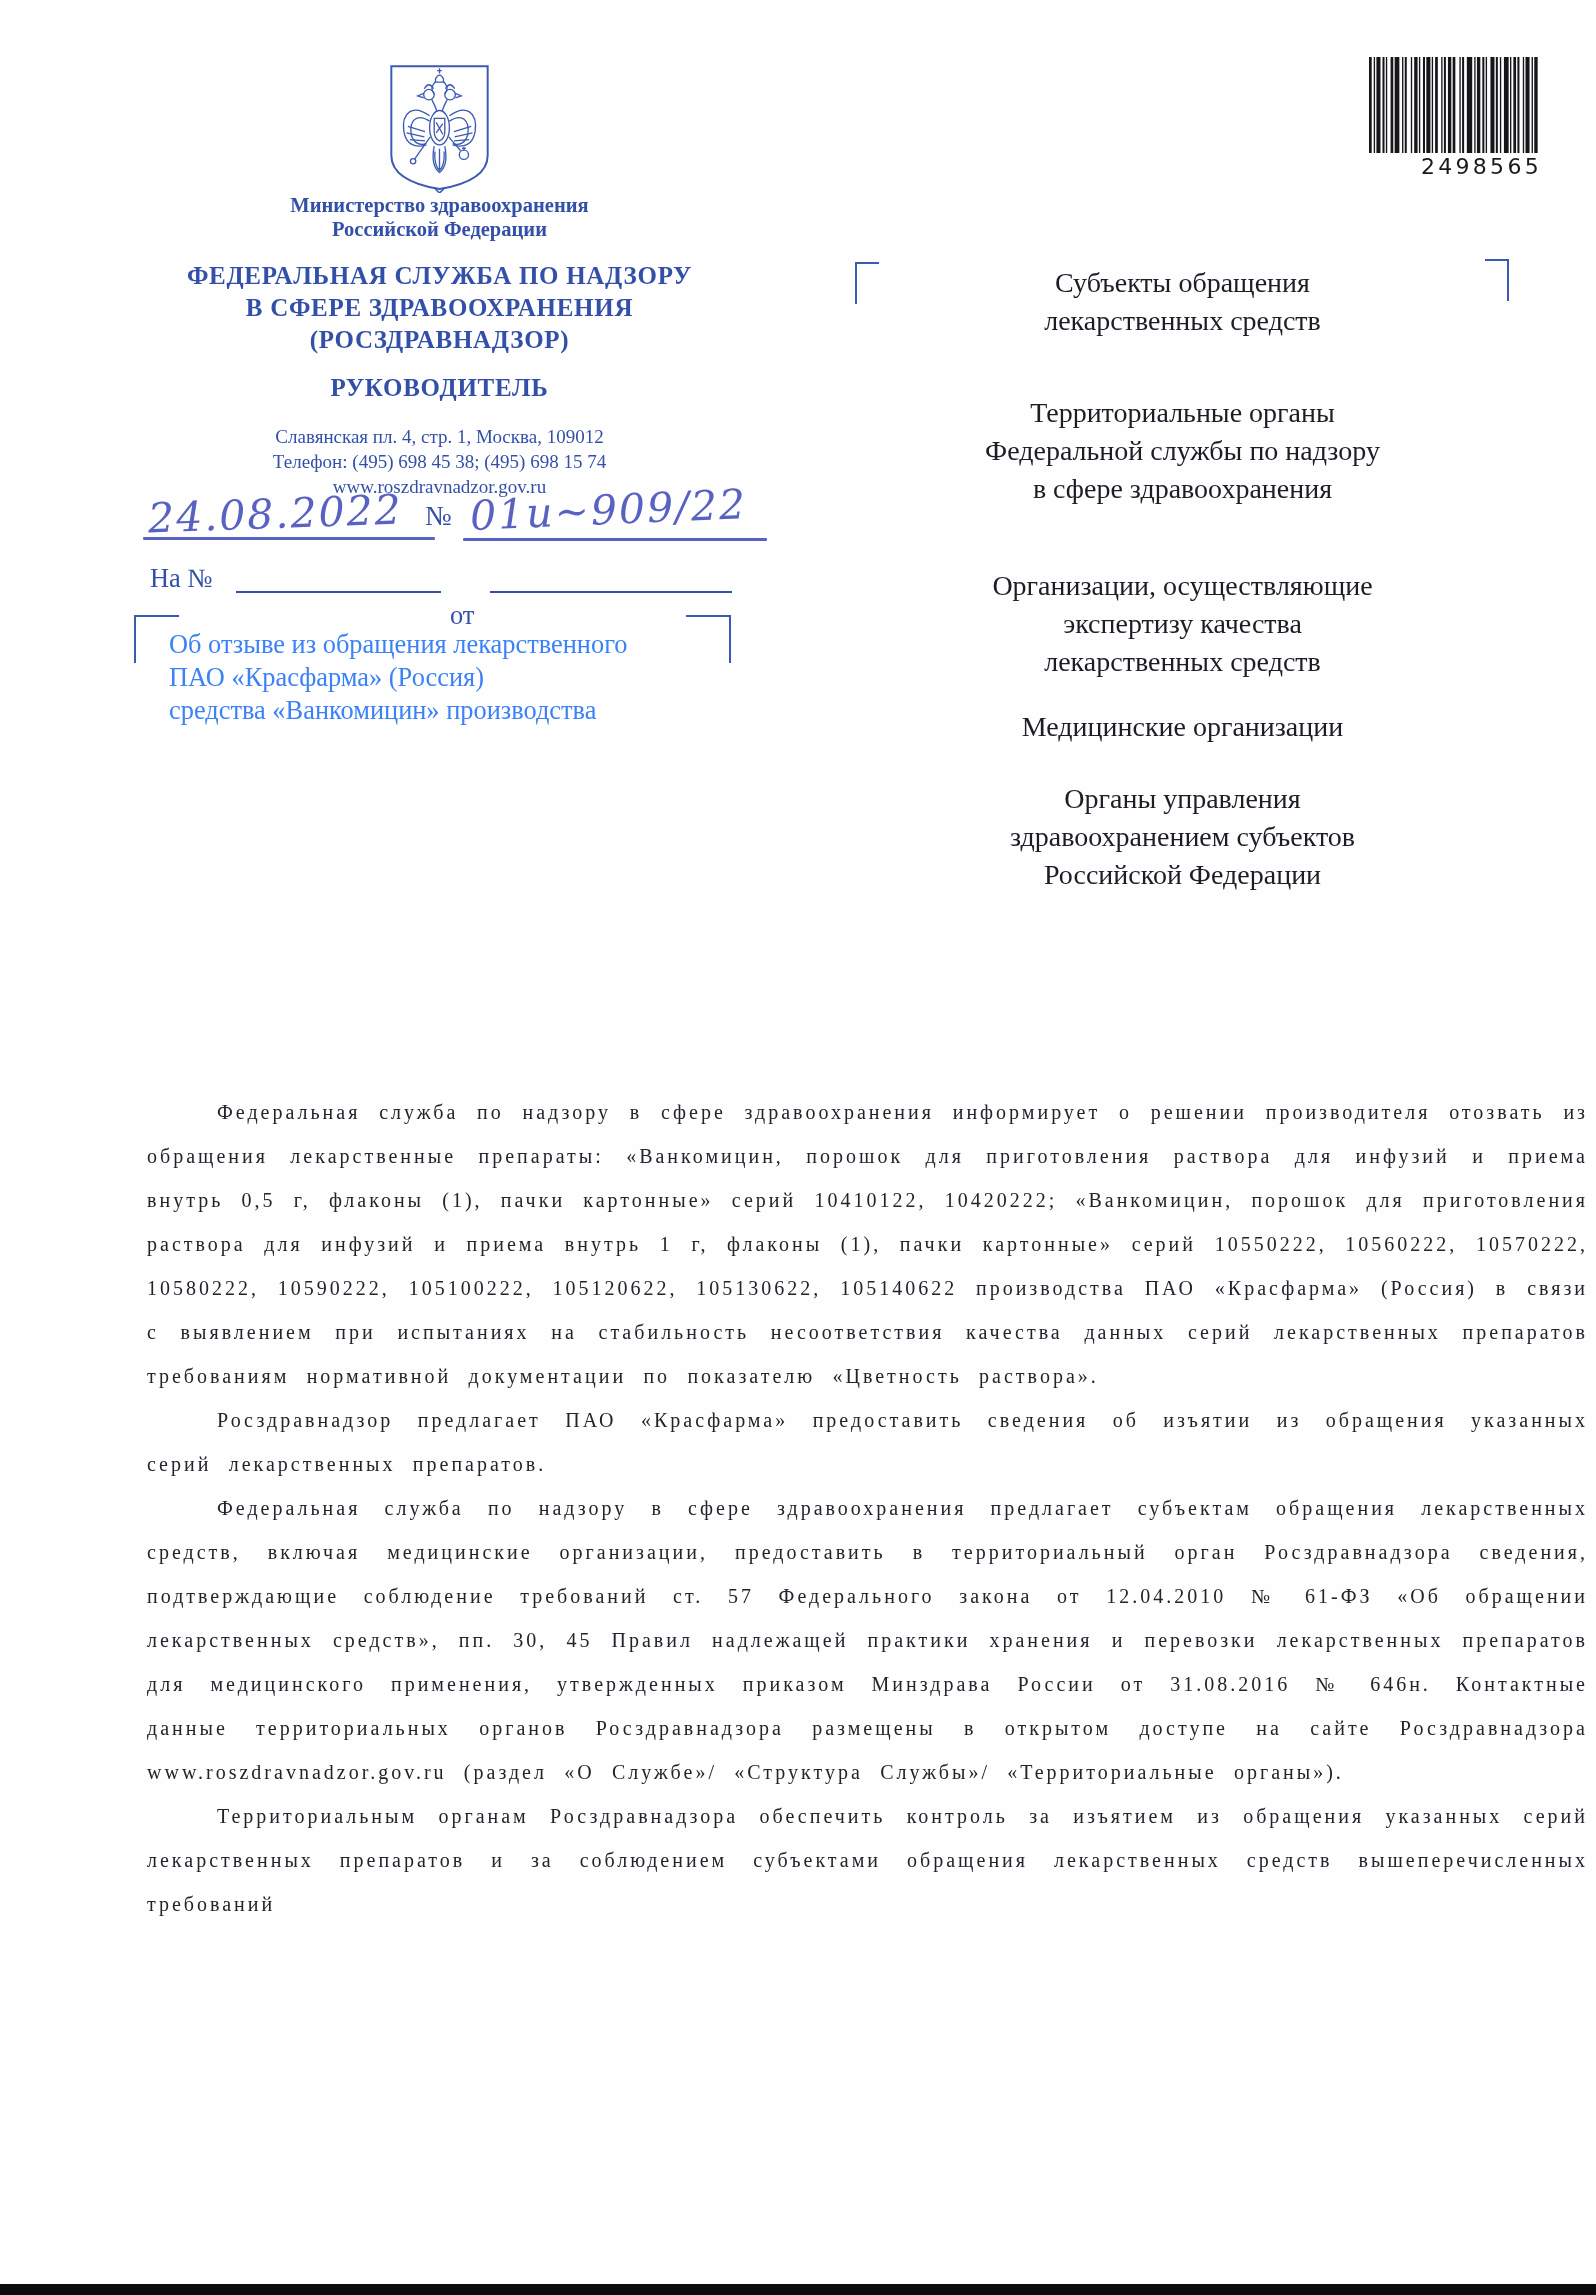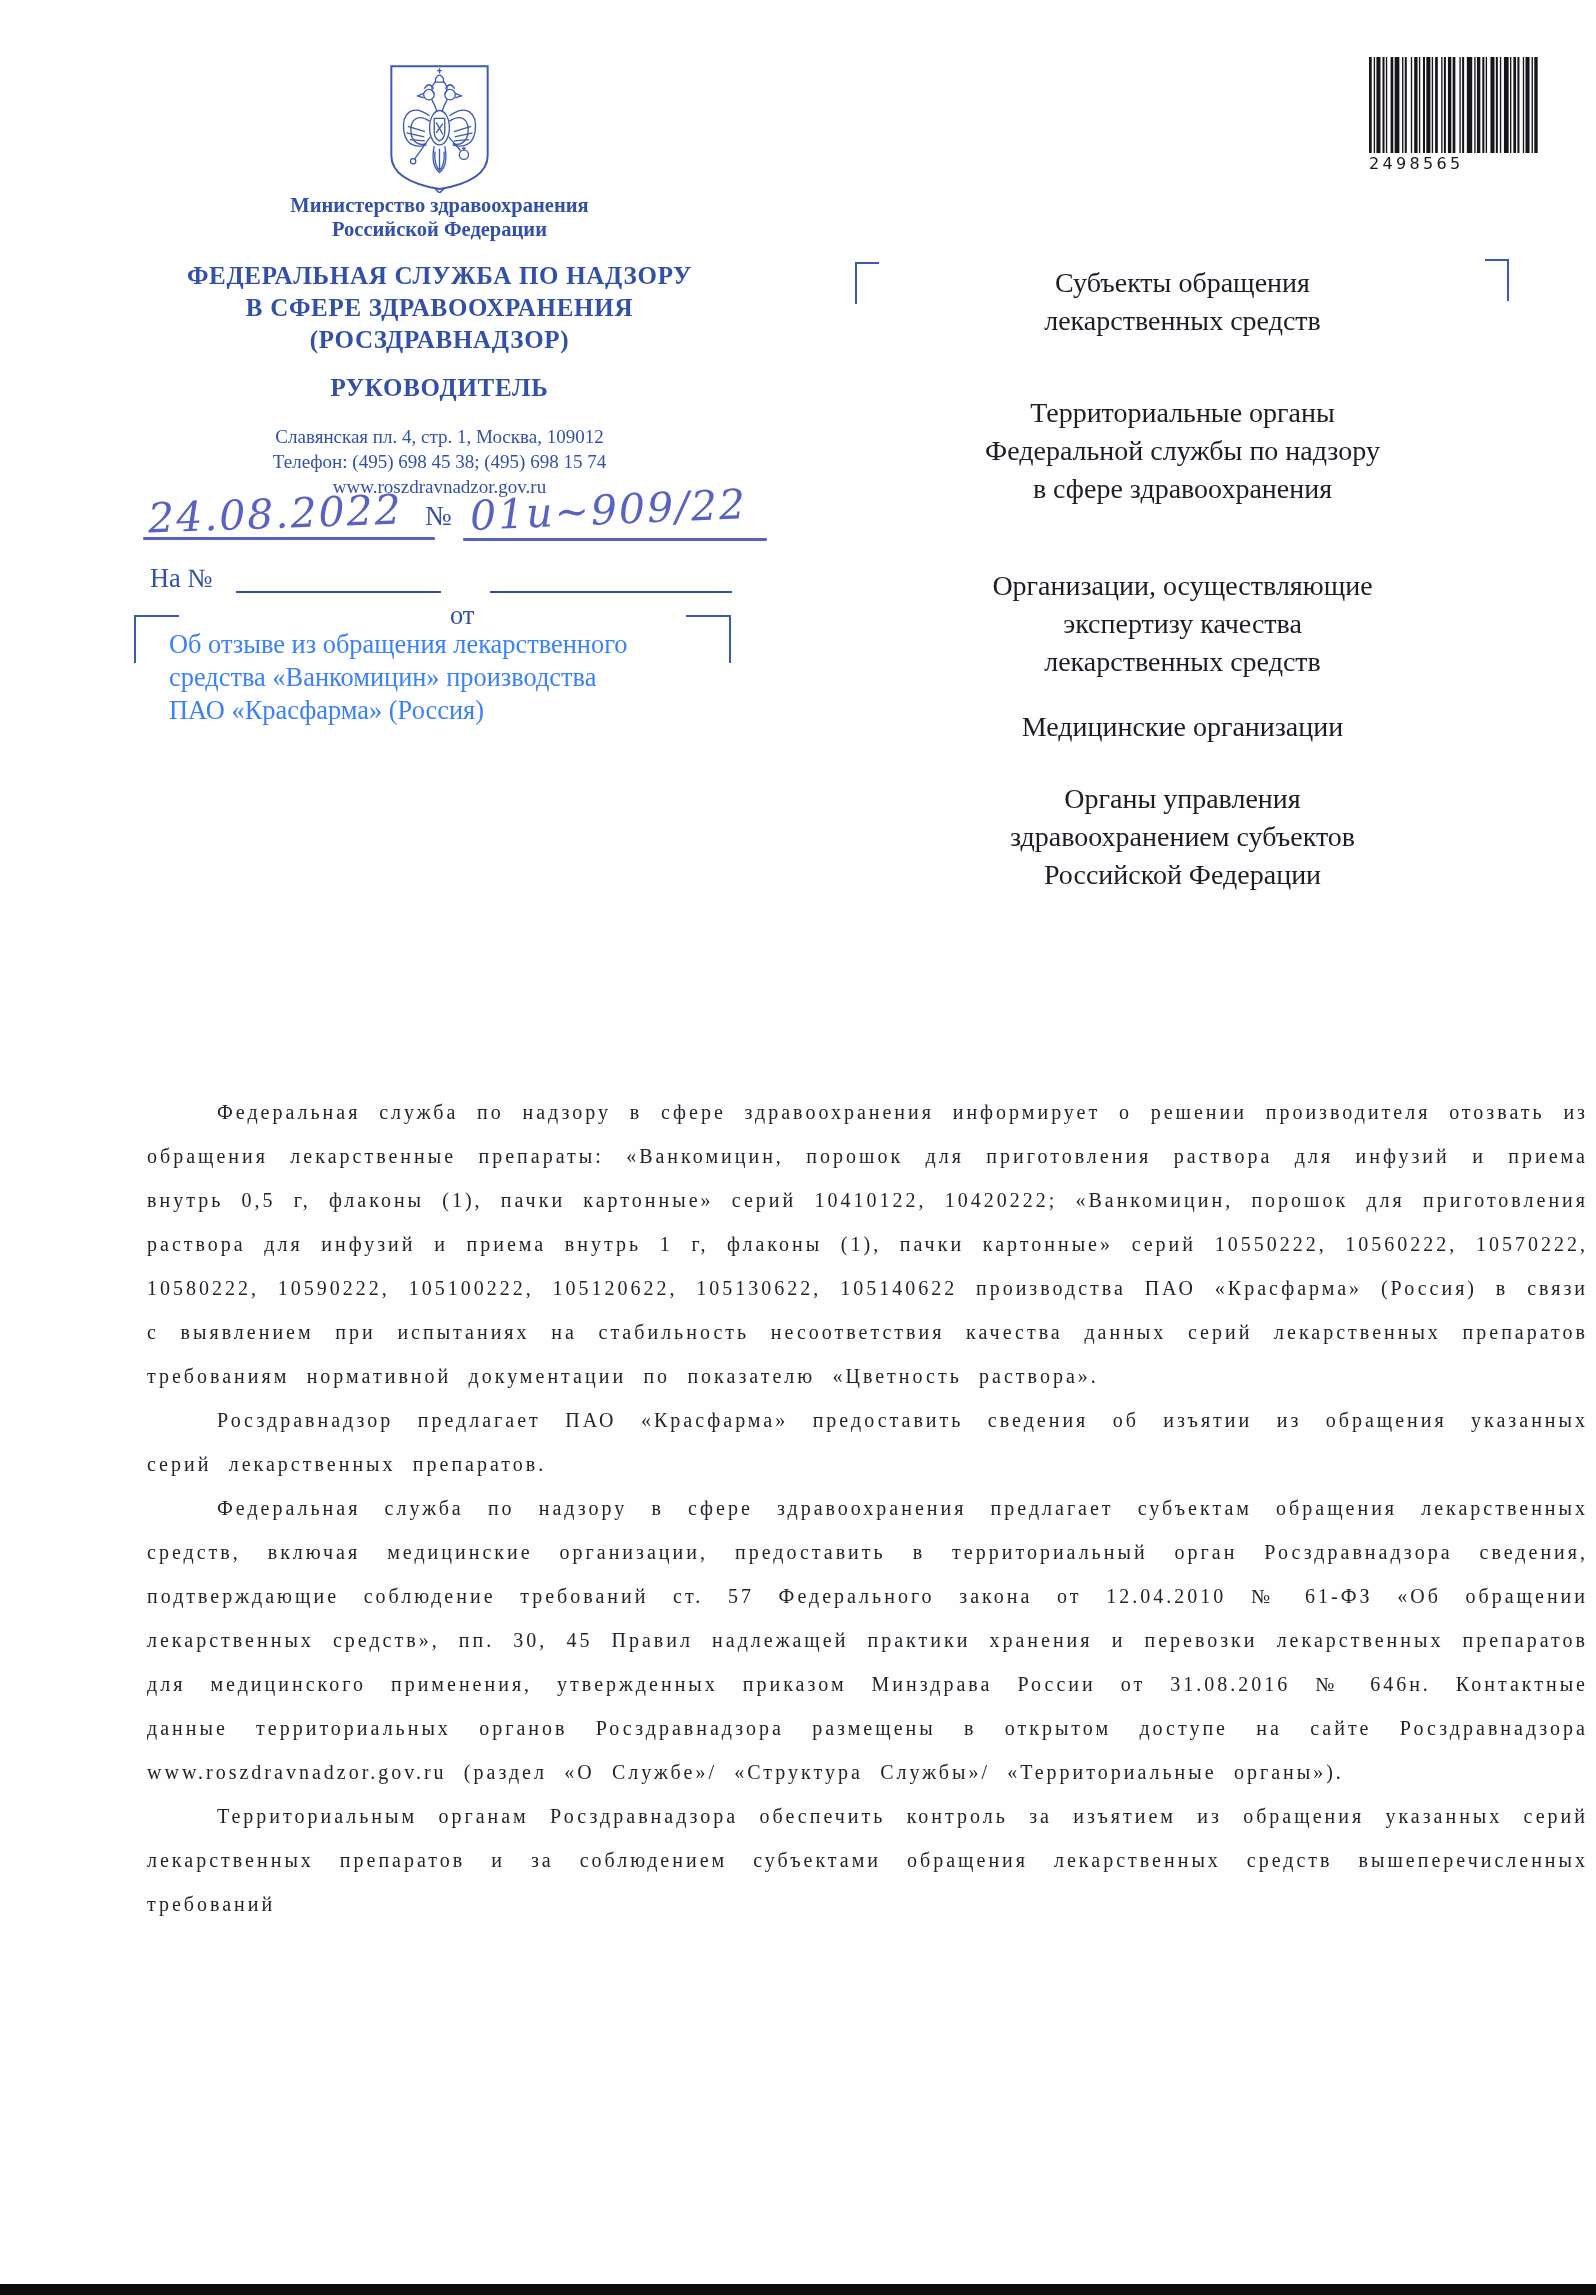--- a/index.html
+++ b/index.html
@@ -12,21 +12,21 @@
   .blue{color:#3350a8;}
   .lh-center{text-align:center;}
   .ministry{left:142px;top:193px;width:595px;font-size:20.5px;font-weight:bold;line-height:24.4px;}
   .service{left:109px;top:260px;width:661px;font-size:25px;font-weight:bold;line-height:32px;letter-spacing:0.7px;}
   .ruk{left:142px;top:374px;width:595px;font-size:25px;font-weight:bold;letter-spacing:0.7px;}
   .contact{left:142px;top:424px;width:595px;font-size:19px;line-height:25px;}
   
   .barcode{left:1369px;top:57px;width:173px;}
   .barcode svg{display:block;}
   .barcode-number{
-    text-align:left;font-family:"DejaVu Sans", sans-serif;font-size:16px;color:#1a1a1a;
+    text-align:right;font-family:"DejaVu Sans", sans-serif;font-size:22px;color:#1a1a1a;
     letter-spacing:3.3px;margin-top:1.3px;
   }
   
   .hand{
     font-family:"DejaVu Serif", serif;font-style:italic;color:#5961c1;
     font-size:41px;letter-spacing:2px;white-space:nowrap;
   }
   .hw-date{left:148px;top:490px;transform:rotate(-2deg);}
   .hw-number{left:470px;top:486px;transform:rotate(-2.5deg);}
   .ink-line{background:#5961c1;height:2.6px;border-radius:1.3px;}
@@ -166,22 +166,22 @@
   <div class="abs blue ot-label">от</div>
   <div class="abs form-line" style="left:490px;top:591px;width:242px;"></div>
 
   <div class="abs bracket" style="left:134px;top:615px;width:45px;height:2px;"></div>
   <div class="abs bracket" style="left:134px;top:615px;width:2px;height:48px;"></div>
   <div class="abs bracket" style="left:686px;top:615px;width:45px;height:2px;"></div>
   <div class="abs bracket" style="left:729px;top:615px;width:2px;height:48px;"></div>
 
   <div class="abs subject">
     <div>Об отзыве из обращения лекарственного</div>
+    <div>ПАО «Красфарма» (Россия)</div>
     <div>средства «Ванкомицин» производства</div>
-    <div>ПАО «Красфарма» (Россия)</div>
   </div>
 
   <div class="abs bracket" style="left:855px;top:262px;width:24px;height:2px;"></div>
   <div class="abs bracket" style="left:855px;top:262px;width:2px;height:42px;"></div>
   <div class="abs bracket" style="left:1485px;top:259px;width:24px;height:2px;"></div>
   <div class="abs bracket" style="left:1507px;top:259px;width:2px;height:42px;"></div>
 
   <div class="abs addr-group" style="top:264px;">
     <div>Субъекты обращения</div>
     <div>лекарственных средств</div>

